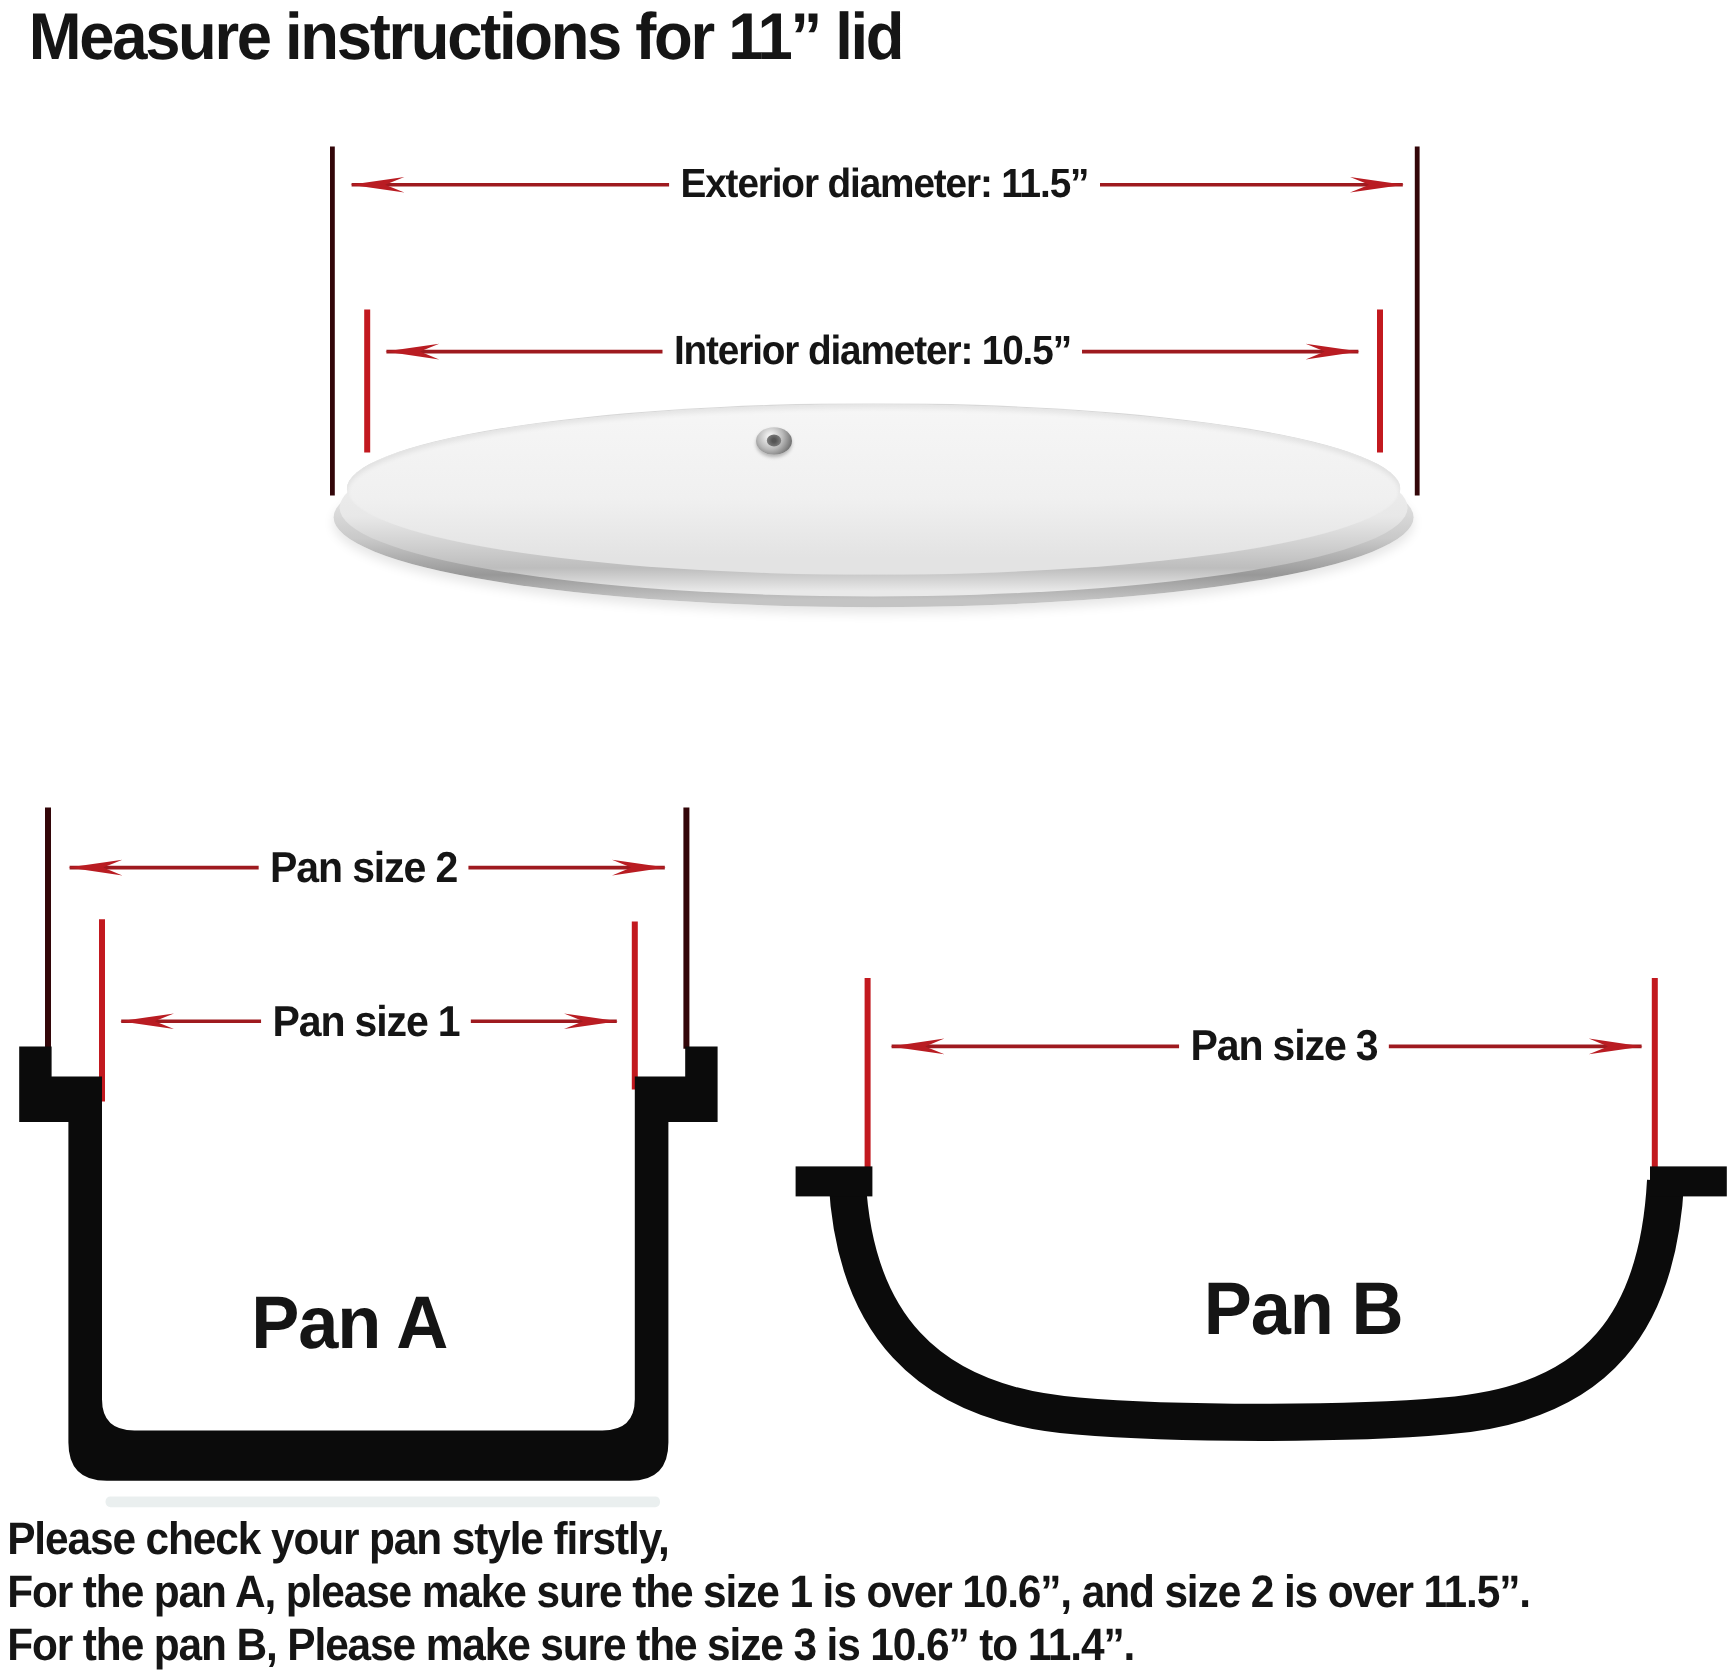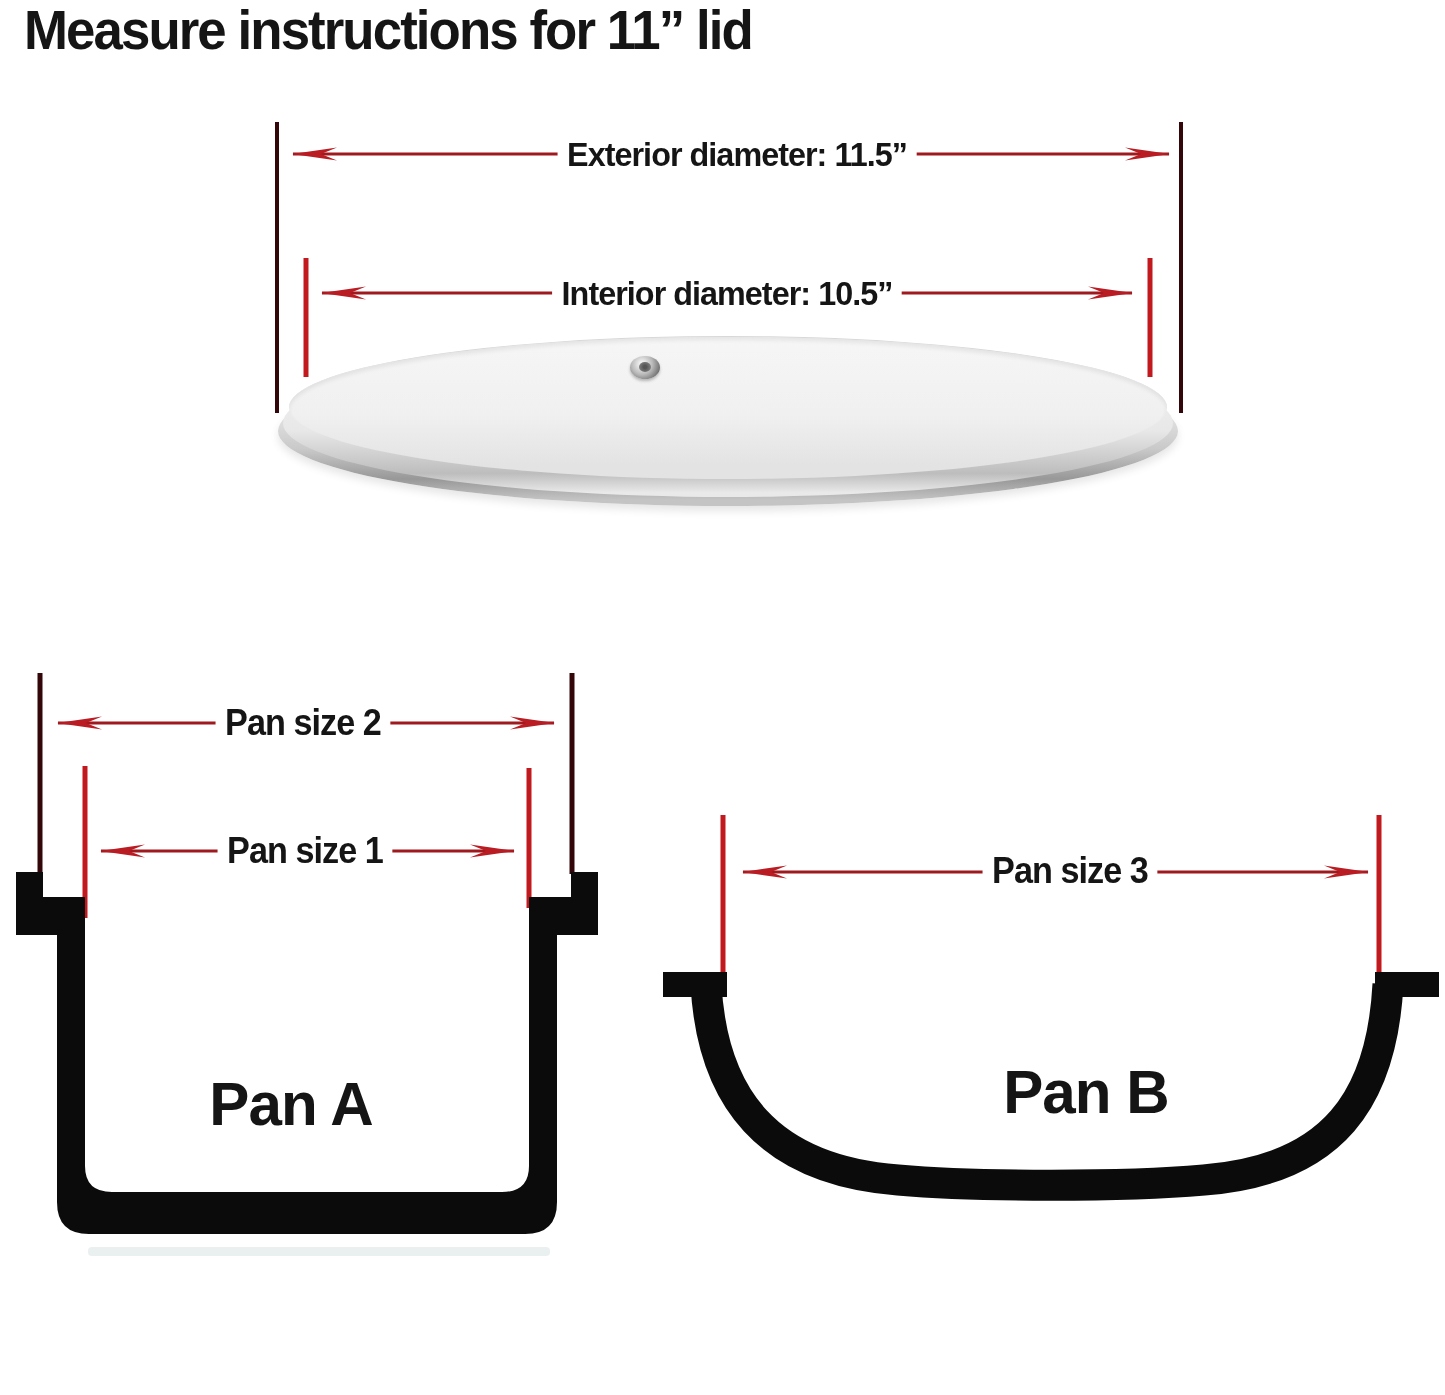--- a/index.html
+++ b/index.html
@@ -101,14 +101,19 @@
   </svg>
 
   <div class="dim-label center-anchor" style="left:737px;top:154px;">Exterior diameter: 11.5”</div>
   <div class="dim-label center-anchor" style="left:727px;top:293px;">Interior diameter: 10.5”</div>
   <div class="size-label center-anchor" style="left:303px;top:723px;">Pan size 2</div>
   <div class="size-label center-anchor" style="left:305px;top:851px;">Pan size 1</div>
   <div class="size-label center-anchor" style="left:1070px;top:871px;">Pan size 3</div>
   <div class="pan-name" style="left:291px;top:1103px;">Pan A</div>
   <div class="pan-name" style="left:1086px;top:1091px;">Pan B</div>
 
+  <div class="footer">
+    <div>Please check your pan style firstly,</div>
+    <div>For the pan A, please make sure the size 1 is over 10.6”, and size 2 is over 11.5”.</div>
+    <div>For the pan B, Please make sure the size 3 is 10.6” to 11.4”.</div>
+  </div>
 
 </div>
 
 </body></html>

